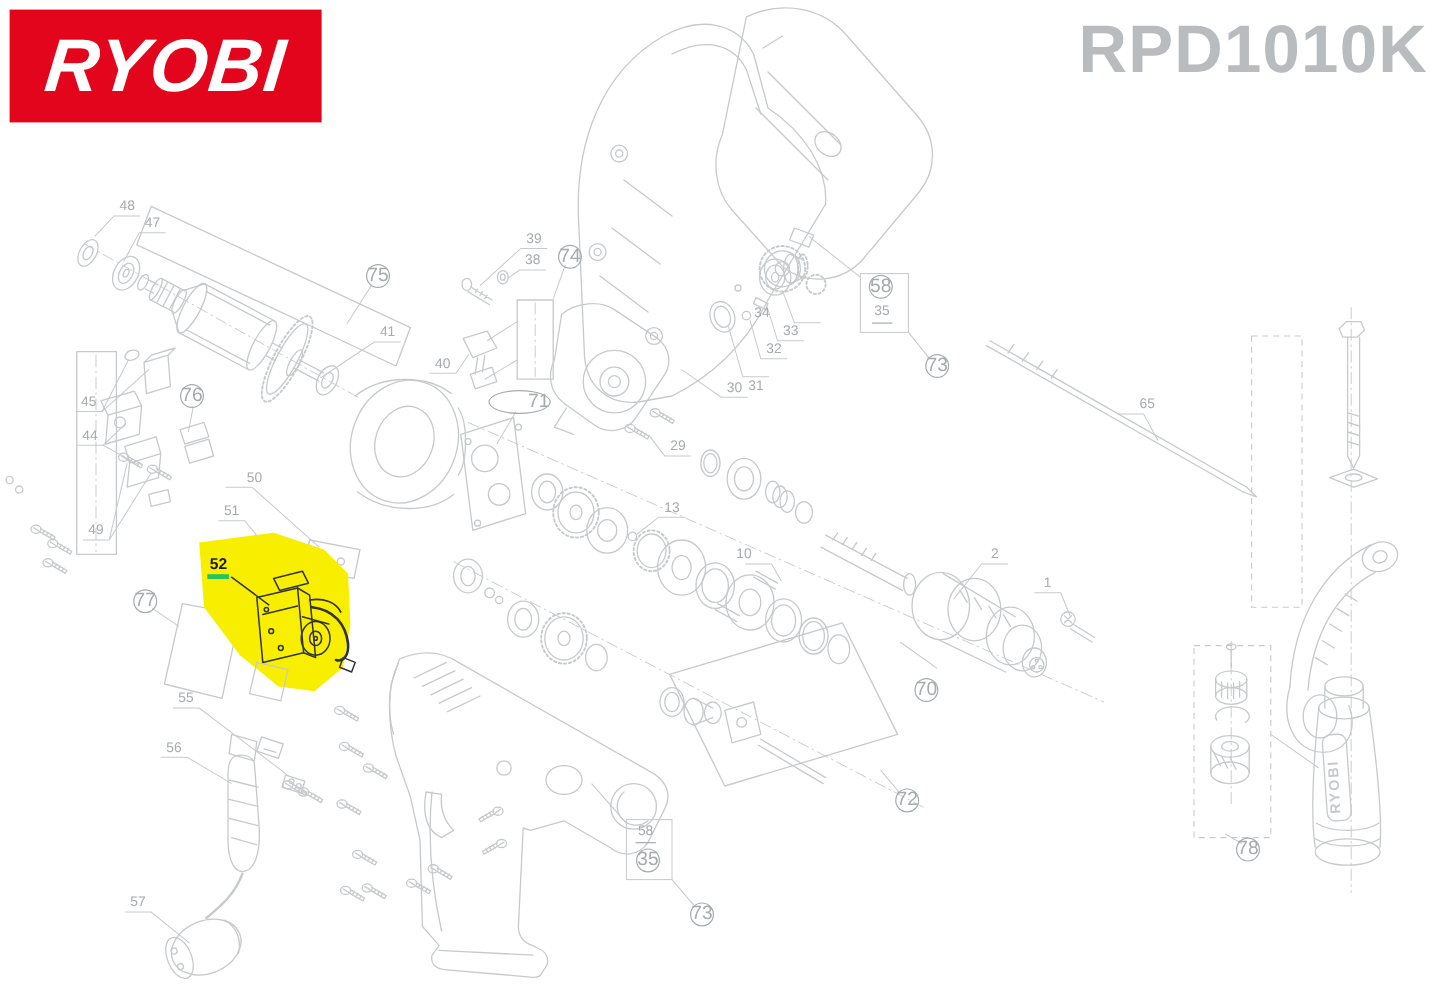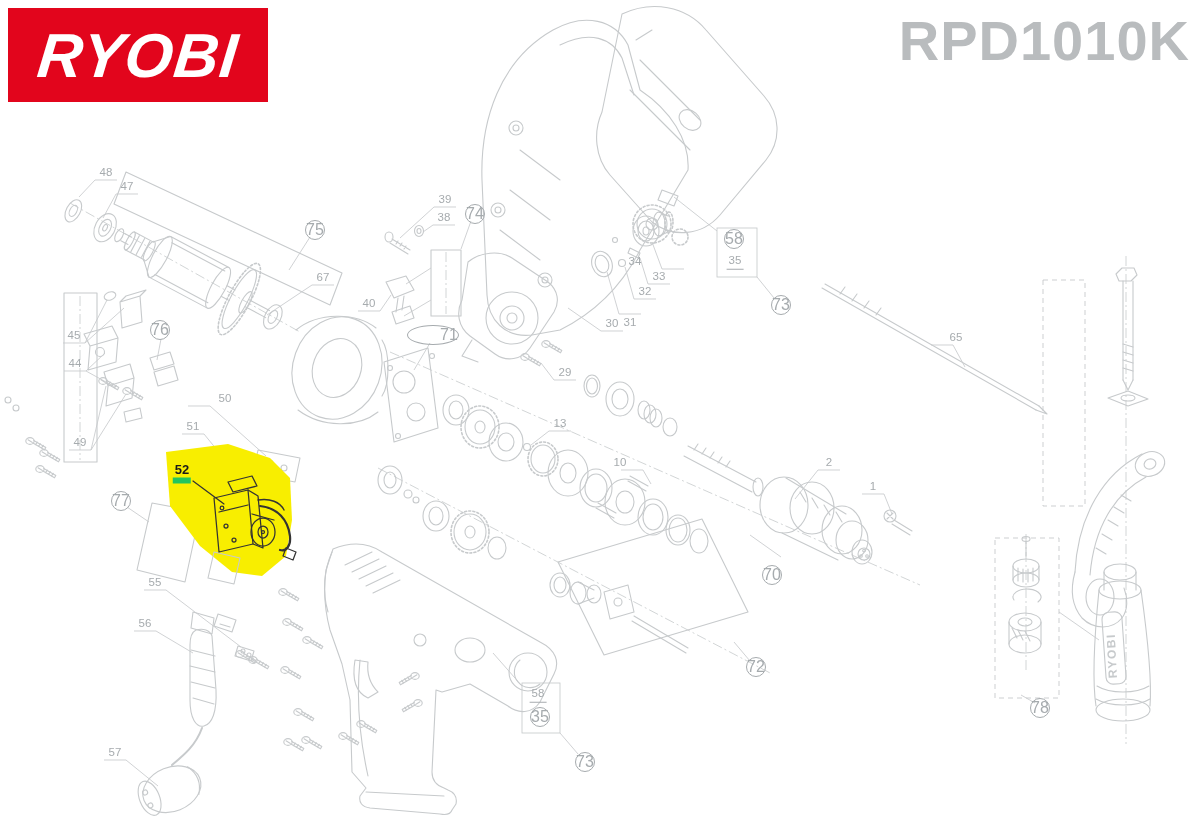--- a/index.html
+++ b/index.html
@@ -17,21 +17,21 @@
         color:var(--model);letter-spacing:1px;}
   #diagram{position:absolute;left:0;top:0;width:1200px;height:836px;}
   #callout-layer{position:absolute;left:0;top:0;width:1140px;height:836px;pointer-events:none;}
   .callout{position:absolute;transform:translate(-50%,-50%);color:var(--label);
         font-size:11.5px;line-height:1;white-space:nowrap;}
   .callout.circled{border:1.2px solid var(--label);border-radius:50%;
         width:18px;height:18px;display:flex;align-items:center;justify-content:center;
         font-size:16px;}
   .callout.underlined{border-bottom:1.3px solid var(--label);padding:0 2px 2px 2px;}
   .callout.bold{color:#1a1a1a;font-weight:bold;font-size:13px;}
-  .callout.bold.underlined{border-bottom:6px solid #22c55e;}
+  .callout.bold.underlined{border-bottom:4px solid #22c55e;}
   
   .p{stroke:var(--line);fill:none;stroke-width:1.1;stroke-linecap:round;stroke-linejoin:round;}
   .ld{stroke:var(--line);fill:none;stroke-width:.85;}
   .ax{stroke:var(--line);fill:none;stroke-width:.8;stroke-dasharray:10 3 2 3;}
   .dsh{stroke:var(--line);fill:none;stroke-width:.9;stroke-dasharray:5 4;}
   .teeth{stroke:var(--line);fill:none;stroke-width:1.6;stroke-dasharray:2 2.2;}
   .hlpoly{fill:var(--hl);stroke:none;}
   .dk{stroke:var(--dark);fill:none;stroke-width:1.25;stroke-linecap:round;stroke-linejoin:round;}
   .dk2{stroke:var(--dark);fill:none;stroke-width:2.2;stroke-linecap:round;}
 </style>
@@ -434,38 +434,38 @@
     </g>
   </g>
 
   <text transform="translate(1117,678) rotate(-93)" font-size="12" letter-spacing="1.5" fill="var(--line)" font-family="Liberation Sans, sans-serif" font-weight="bold">RYOBI</text>
 </svg>
 
 <div id="callout-layer">
     <span class="callout" style="left: 106px; top: 173px;">48</span>
     <span class="callout" style="left: 127px; top: 187px;">47</span>
     <span class="callout circled" style="left: 315px; top: 230px;">75</span>
-    <span class="callout" style="left: 323px; top: 278px;">67</span>
+    <span class="callout" style="left: 323px; top: 278px;">41</span>
     <span class="callout" style="left: 445px; top: 200px;">39</span>
     <span class="callout" style="left: 444px; top: 218px;">38</span>
     <span class="callout circled" style="left: 475px; top: 214px;">74</span>
     <span class="callout" style="left: 369px; top: 304px;">40</span>
     <span class="callout circled" style="left: 734px; top: 239px;">58</span>
     <span class="callout underlined" style="left: 735px; top: 262px;">35</span>
     <span class="callout circled" style="left: 781px; top: 305px;">73</span>
     <span class="callout" style="left: 635px; top: 262px;">34</span>
     <span class="callout" style="left: 659px; top: 277px; text-align: right;">33</span>
     <span class="callout" style="left: 645px; top: 292px;">32</span>
     <span class="callout" style="left: 630px; top: 307px; margin-top: 16px;">31</span>
     <span class="callout" style="left: 612px; top: 324px;">30</span>
     <span class="callout" style="left: 74px; top: 336px;">45</span>
     <span class="callout" style="left: 75px; top: 364px;">44</span>
     <span class="callout circled" style="left: 160px; top: 330px;">76</span>
     <span class="callout" style="left: 80px; top: 443px;">49</span>
-    <span class="callout" style="left: 215px; top: 399px; padding-left: 20px;">50</span>
+    <span class="callout" style="left: 202px; top: 399px; padding-left: 20px;">50</span>
     <span class="callout" style="left: 193px; top: 427px;">51</span>
     <span class="callout underlined bold" style="left: 182px; top: 473px;">52</span>
     <span class="callout circled" style="left: 433px; top: 335px; padding-left: 32px;">71</span>
     <span class="callout" style="left: 565px; top: 373px;">29</span>
     <span class="callout" style="left: 560px; top: 424px;">13</span>
     <span class="callout" style="left: 620px; top: 463px;">10</span>
     <span class="callout" style="left: 942px; top: 338px; padding-left: 28px;">65</span>
     <span class="callout" style="left: 829px; top: 463px;">2</span>
     <span class="callout" style="left: 873px; top: 487px;">1</span>
     <span class="callout circled" style="left: 772px; top: 563px; margin-top: 12px;">70</span>

